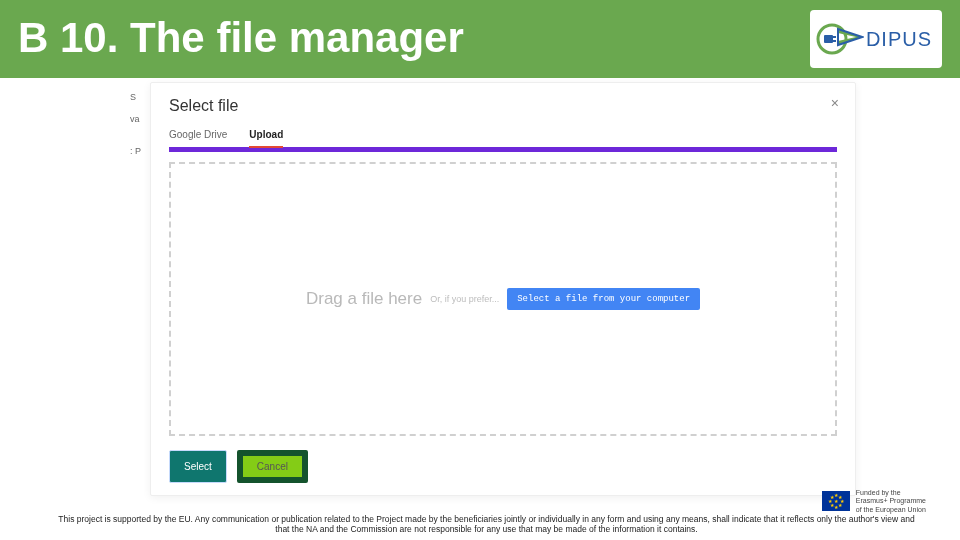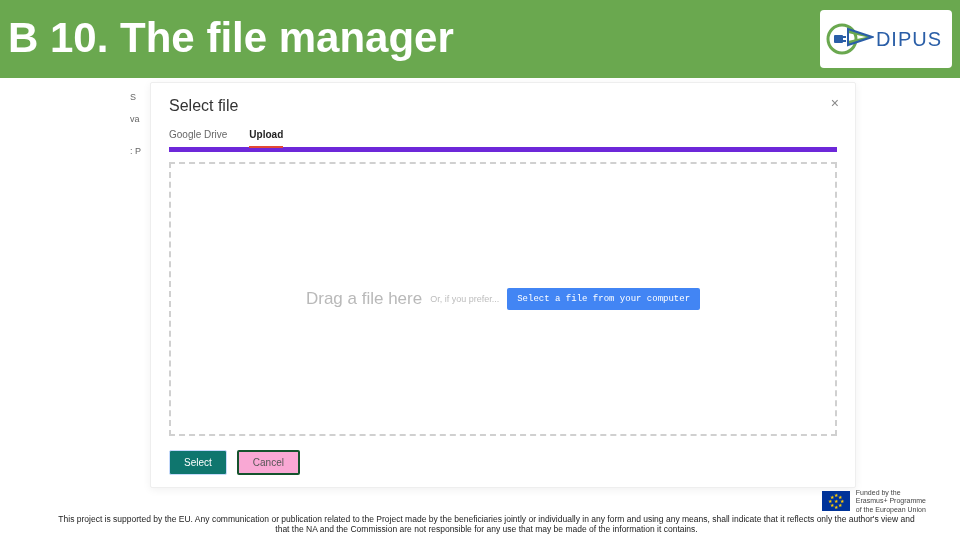--- a/index.html
+++ b/index.html
@@ -1,21 +1,21 @@
 <!DOCTYPE html>
 <html><head>
 <meta charset="utf-8">
 <style>
   * { box-sizing: border-box; margin: 0; padding: 0; }
   html, body { width: 960px; height: 540px; font-family: Arial, Helvetica, sans-serif; background: #fff; overflow: hidden; }
 
   .header-bar {
     background: #6aa84f;
     height: 78px;
-    padding: 10px 8px;
+    padding: 10px 18px;
     display: flex;
     align-items: center;
     justify-content: space-between;
   }
   .header-title {
     color: #fff;
     font-size: 42px;
     font-weight: 700;
     margin-top: -2px;
   }
@@ -120,23 +120,23 @@
     padding: 5px 14px;
     border-radius: 2px;
     cursor: pointer;
   }
   .footer-primary {
     background: #0f766e;
     color: #fff;
     border: 1px solid #c6dafc;
   }
   .footer-secondary {
-    background: #f9a8d4;
+    background: #84cc16;
     color: #555;
-    border: 2px solid #14532d;
+    border: 6px solid #14532d;
     text-align: right;
   }
 
   .eu-block {
     position: absolute;
     right: 34px;
     bottom: 26px;
     display: flex;
     align-items: center;
     gap: 6px;

